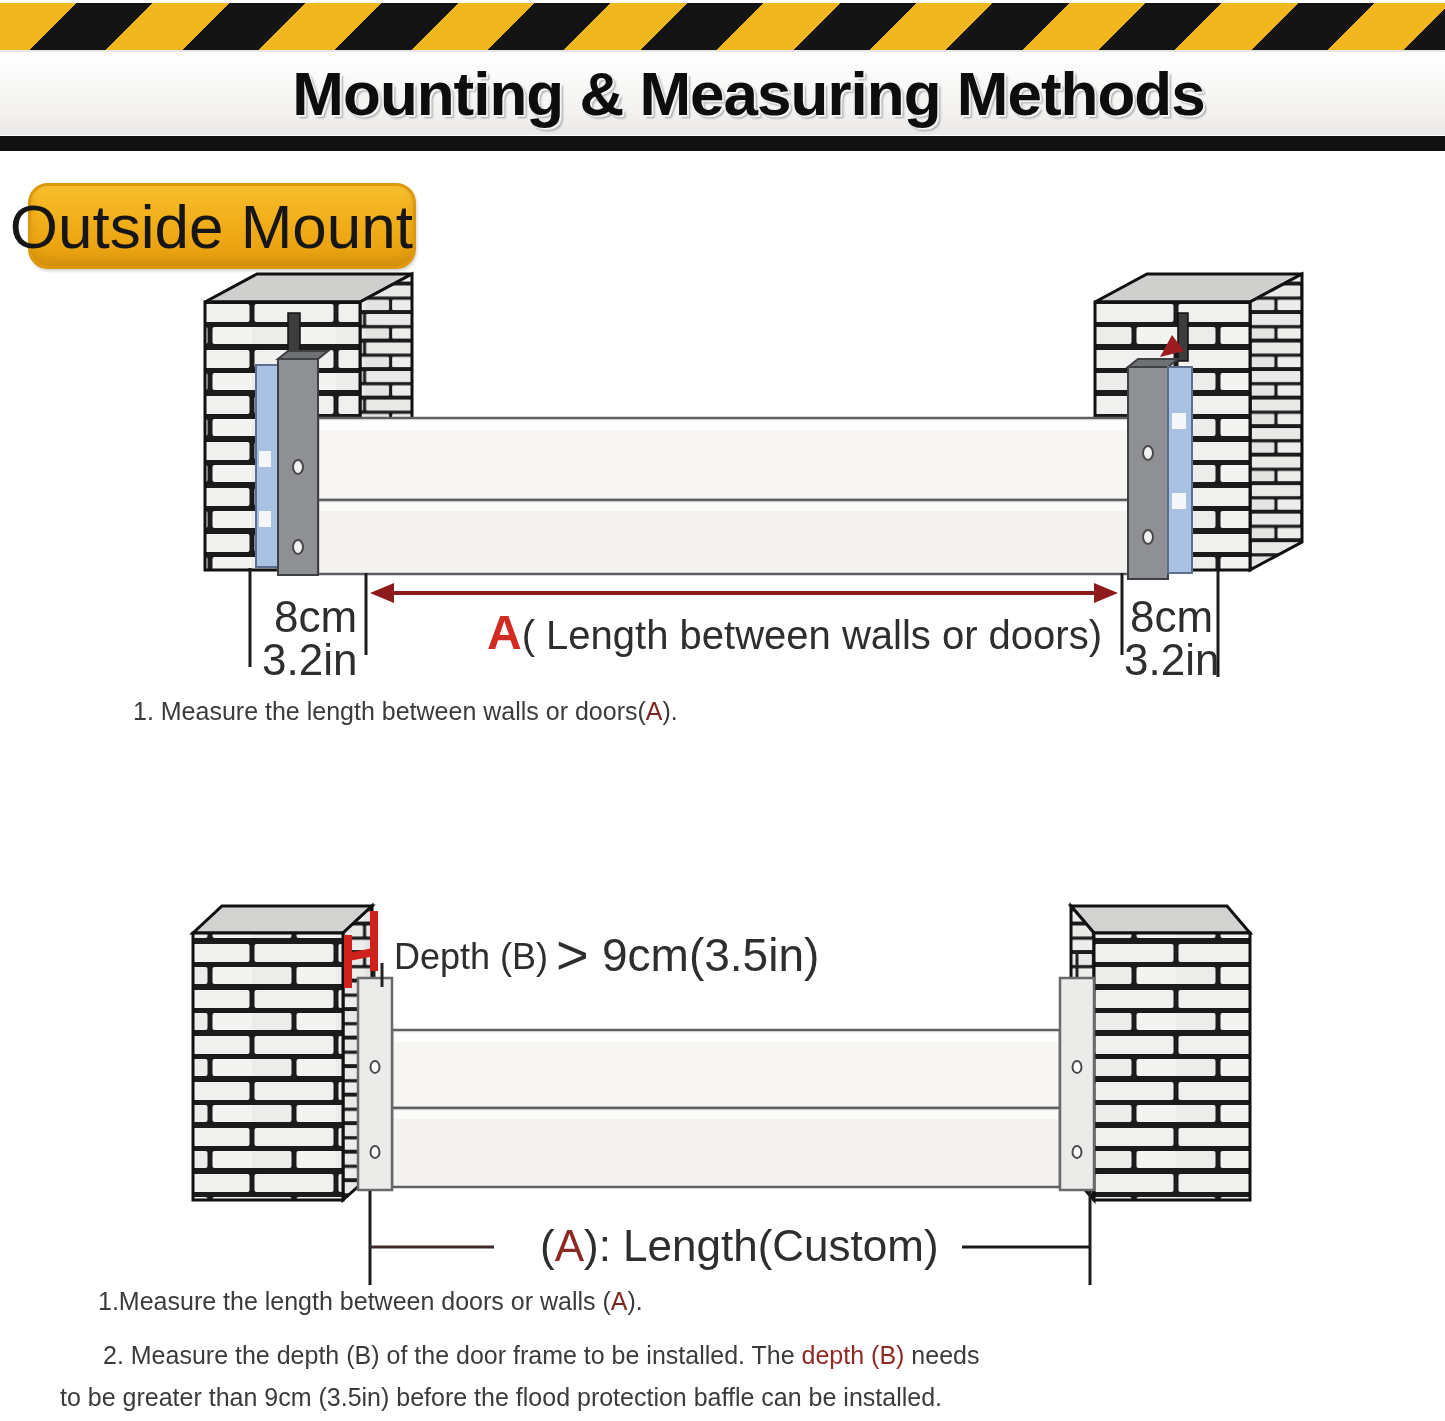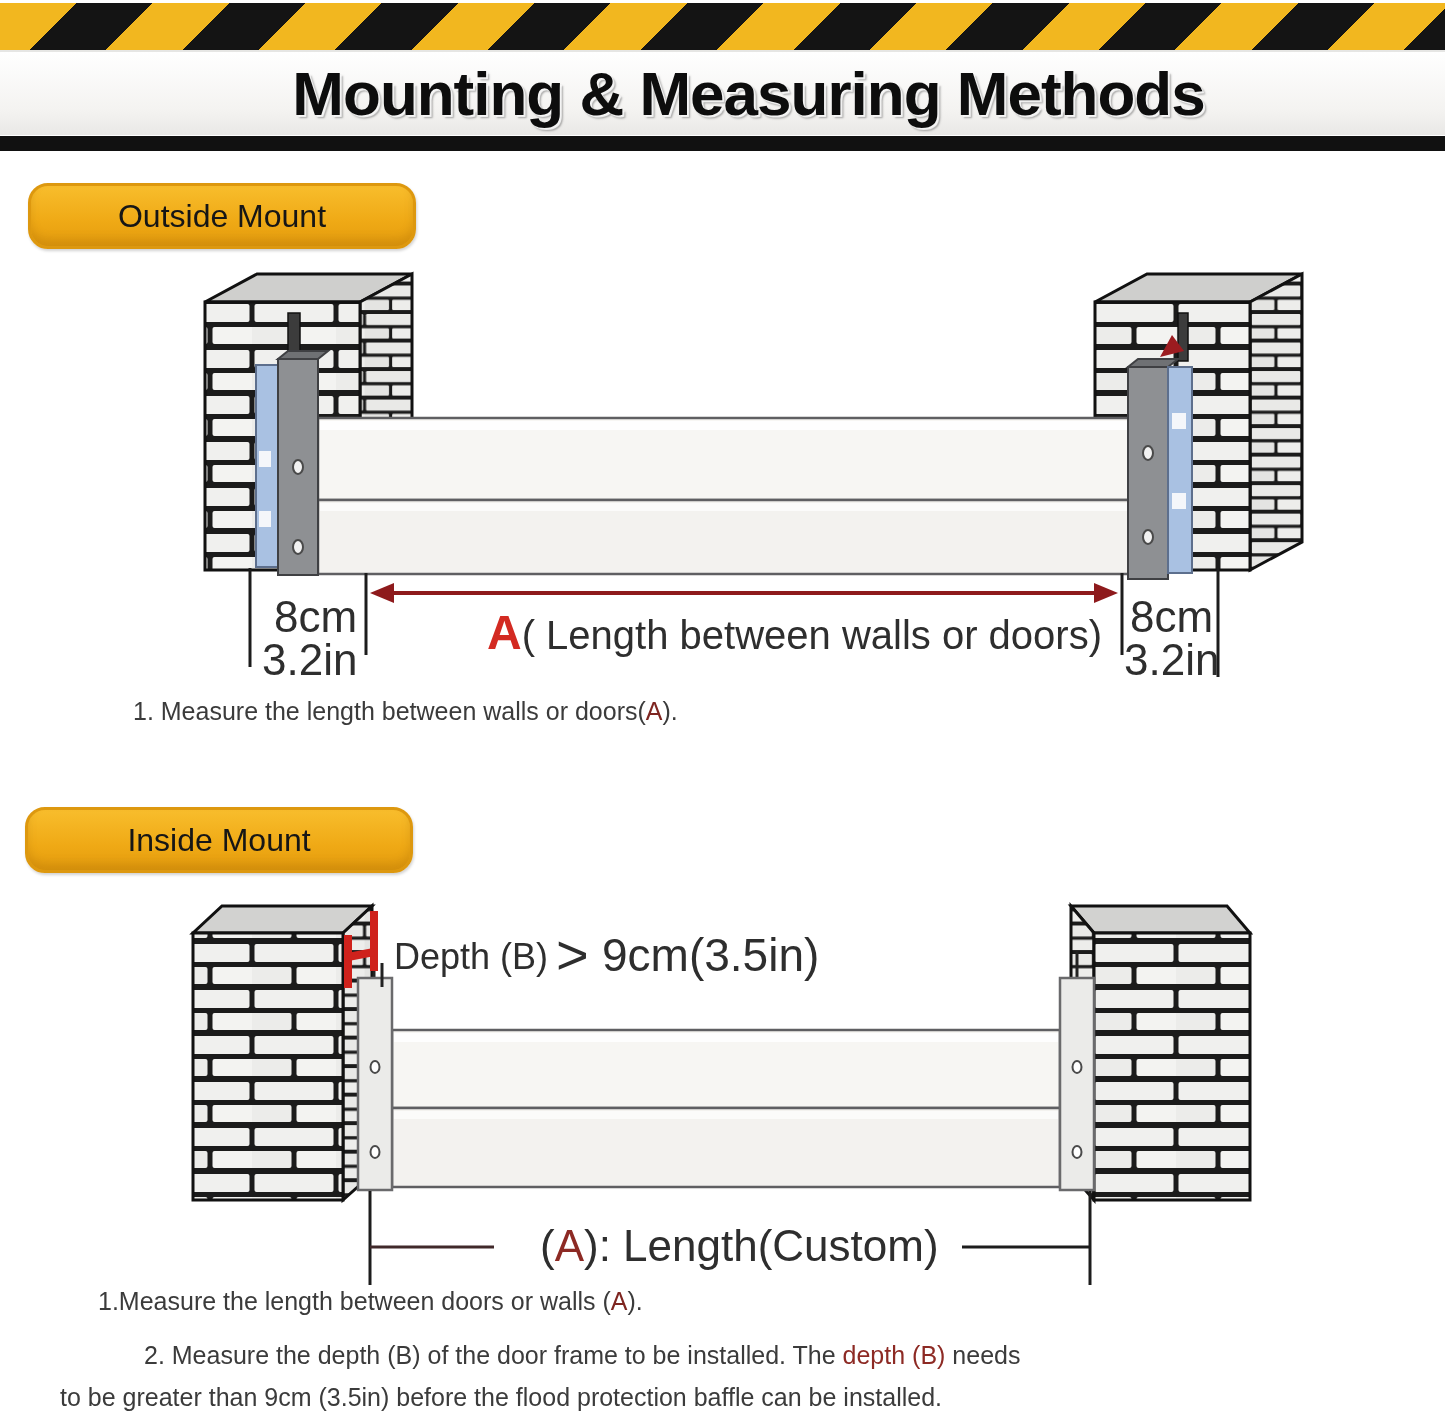--- a/index.html
+++ b/index.html
@@ -20,26 +20,26 @@
     display:flex;align-items:center;justify-content:center;padding-left:26px;
   }
   .page-title{
     font-size:62px;font-weight:bold;letter-spacing:-1px;color:#0d0d0d;
     text-shadow:2px 2px 1px rgba(255,255,255,.9),3px 3px 2px rgba(90,90,90,.55);
     white-space:nowrap;
   }
   .black-bar{top:136px;left:0;width:1445px;height:15px;background:#111;}
   
   .mount-label{
-    width:388px;height:66px;border-radius:20px;
+    width:388px;height:86px;border-radius:20px;
     background:linear-gradient(180deg,#f8bd2c 0%,#efa915 60%,#e49d0e 100%);
     border:3px solid #dd980f;box-sizing:border-box;
     box-shadow:inset 0 -7px 9px rgba(150,90,0,.22), 1px 2px 3px rgba(0,0,0,.18);
-    display:flex;align-items:center;justify-content:center;
-    font-size:32px;color:#161616;white-space:nowrap;
+    display:flex;align-items:center;justify-content:flex-end;
+    font-size:62px;color:#161616;white-space:nowrap;
   }
   
   .step{font-size:25px;color:#3b3b3b;white-space:nowrap;line-height:1.15;}
   .dred{color:#7e2520;}
   .red-val{color:#8d2a24;}
   svg{display:block;}
   svg text{font-family:"Liberation Sans","DejaVu Sans",sans-serif;fill:#2e2e2e;}
 </style>
 </head>
 <body>
@@ -129,23 +129,20 @@
       <text x="1130" y="377" font-size="44">8cm</text>
       <text x="1124" y="420" font-size="44">3.2in</text>
       <text x="487" y="394"><tspan font-size="48" font-weight="bold" fill="#d32a22">A</tspan><tspan font-size="40" fill="#2e2e2e">( Length between walls or doors)</tspan></text>
     </g>
   </svg>
 
   <div class="abs step" style="top:697px;left:133px;">
     <span>1. Measure the length between walls or doors(</span><span class="dred">A</span><span>).</span>
   </div>
 
-  <div class="abs mount-label" style="top:807px;left:25px;">
-    <span>Inside Mount</span>
-  </div>
 
   <svg class="abs" style="top:895px;left:0;" width="1445" height="410" viewBox="0 0 1445 410">
     <defs>
       <pattern id="bricksI" width="84" height="46" patternUnits="userSpaceOnUse">
         <rect width="84" height="46" fill="#1b1b1b"></rect>
         <rect x="2.5" y="3" width="79" height="18" rx="2" fill="#f0f0ee"></rect>
         <rect x="-39.5" y="26" width="79" height="17" rx="2" fill="#ececea"></rect>
         <rect x="44.5" y="26" width="79" height="17" rx="2" fill="#f3f3f1"></rect>
       </pattern>
       <pattern id="bricksIs" width="84" height="46" patternUnits="userSpaceOnUse" patternTransform="scale(0.62)">
@@ -207,20 +204,20 @@
       <line x1="370" y1="352" x2="494" y2="352" stroke="#40292a" stroke-width="3"></line>
       <line x1="962" y1="352" x2="1090" y2="352" stroke="#1c1c1c" stroke-width="3"></line>
       <line x1="1090" y1="296" x2="1090" y2="390" stroke="#1c1c1c" stroke-width="3"></line>
       <text x="540" y="366" font-size="44"><tspan>(</tspan><tspan fill="#8d2a24">A</tspan><tspan>): Length(Custom)</tspan></text>
     </g>
   </svg>
 
   <div class="abs step" style="top:1287px;left:98px;">
     <span>1.Measure the length between doors or walls (</span><span class="dred">A</span><span>).</span>
   </div>
-  <div class="abs step" style="top:1341px;left:103px;margin-left:41px;">
+  <div class="abs step" style="top:1341px;left:103px;">
     <span>2. Measure the depth (B) of the door frame to be installed. The </span><span class="red-val">depth (B)</span><span> needs</span>
   </div>
   <div class="abs step" style="top:1383px;left:60px;">
     <span>to be greater than 9cm (3.5in) before the flood protection baffle can be installed.</span>
   </div>
 
 </div>
 
 </body></html>

